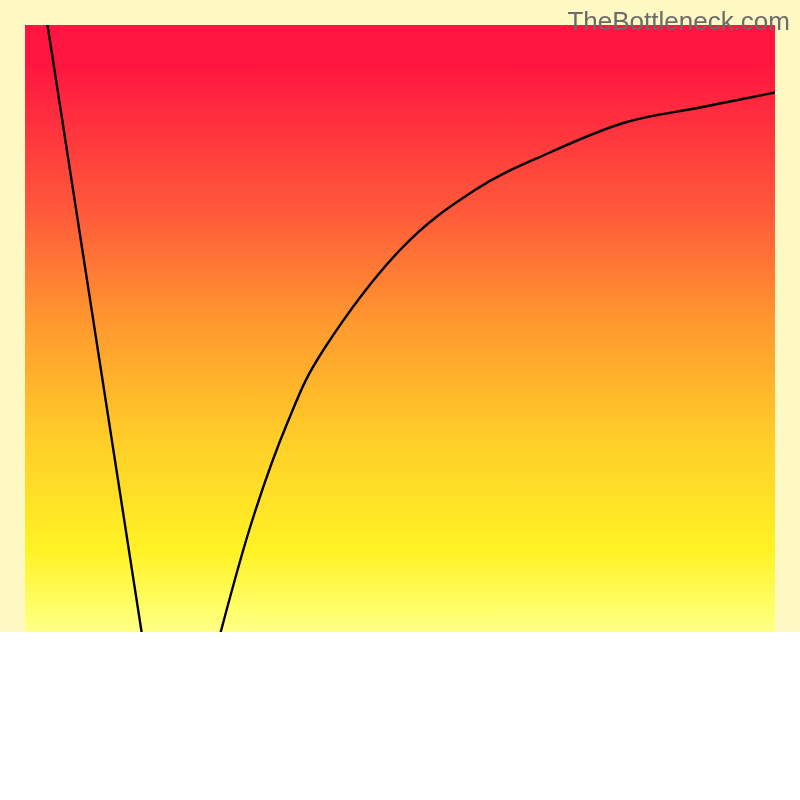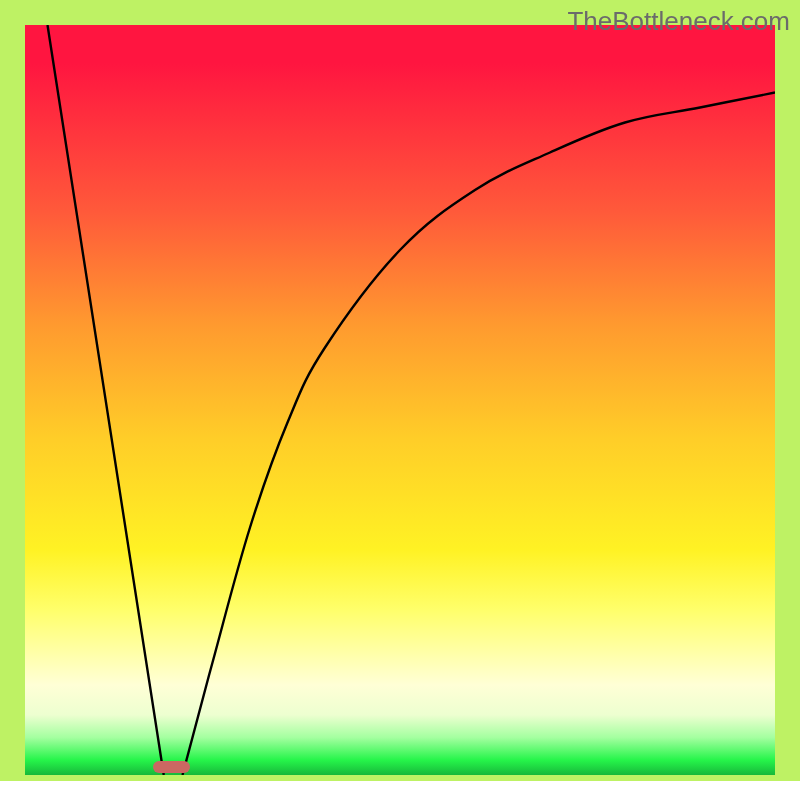--- a/index.html
+++ b/index.html
@@ -4,22 +4,22 @@
 <style>
   body {
     margin: 0;
     padding: 0;
     background: #fff;
     font-family: Arial, Helvetica, sans-serif;
   }
   .frame {
     position: relative;
     width: 800px;
-    height: 781px;
-    background: #bef264;
+    height: 632px;
+    background: #fef9c3;
   }
   .watermark {
     position: absolute;
     top: 6px;
     right: 10px;
     color: #6b6b6b;
     font-size: 26px;
     font-weight: 400;
     letter-spacing: 0px;
     z-index: 5;

